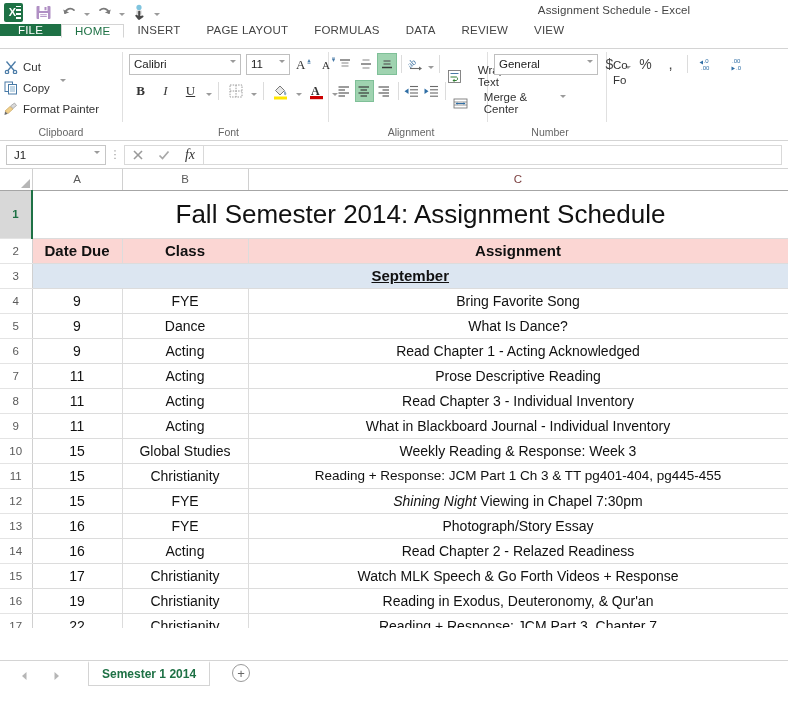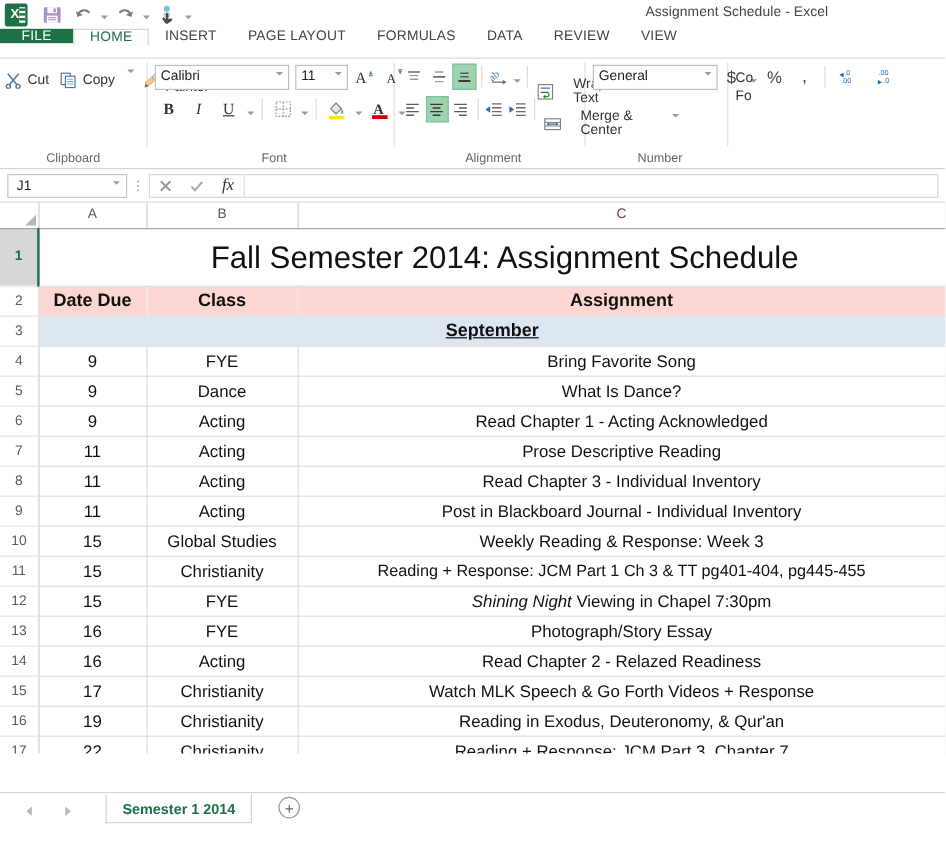--- a/index.html
+++ b/index.html
@@ -85,21 +85,21 @@
 
   
   .g-clip { width:122px; }
   .paste-btn {
     width:52px; display:flex; flex-direction:column; align-items:center;
     padding-top:4px; cursor:default;
   }
   .paste-icon { width:34px; height:36px; position:relative; }
   .paste-lbl { font-size:11px; color:#333; margin-top:0px; }
   .paste-caret { margin-top:1px; }
-  .clipsmalls { display:flex; flex-direction:row; padding-top:5px; gap:2px;}
+  .clipsmalls { display:flex; flex-direction:column; padding-top:5px; gap:2px;}
   .small-cmd {
     display:flex; align-items:center; height:19px; padding:0 3px;
     font-size:11.5px; color:#333; cursor:default; gap:4px;
   }
   .small-cmd .ic { width:16px; height:16px; display:flex; align-items:center; justify-content:center;}
 
   
   .g-font { width:205px; padding-left:6px; }
   .row1, .row2 { display:flex; align-items:center; gap:2px; }
   .row1 { height:24px; margin-bottom:3px; }
@@ -673,21 +673,21 @@
         <tr style="height:25px">
           <td class="rowhead">8</td>
           <td class="cell ctr">11</td>
           <td class="cell ctr">Acting</td>
           <td class="cell ctr">Read Chapter 3 - Individual Inventory</td>
         </tr>
         <tr style="height:25px">
           <td class="rowhead">9</td>
           <td class="cell ctr">11</td>
           <td class="cell ctr">Acting</td>
-          <td class="cell ctr">Post in Blackboard Journal - Individual Inventory</td>
+          <td class="cell ctr">What in Blackboard Journal - Individual Inventory</td>
         </tr>
         <tr style="height:25px">
           <td class="rowhead">10</td>
           <td class="cell ctr">15</td>
           <td class="cell ctr">Global Studies</td>
           <td class="cell ctr">Weekly Reading &amp; Response: Week 3</td>
         </tr>
         <tr style="height:25px">
           <td class="rowhead">11</td>
           <td class="cell ctr">15</td>

